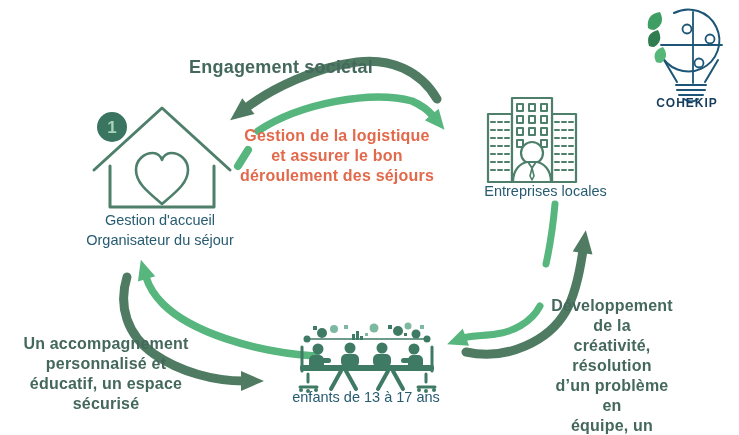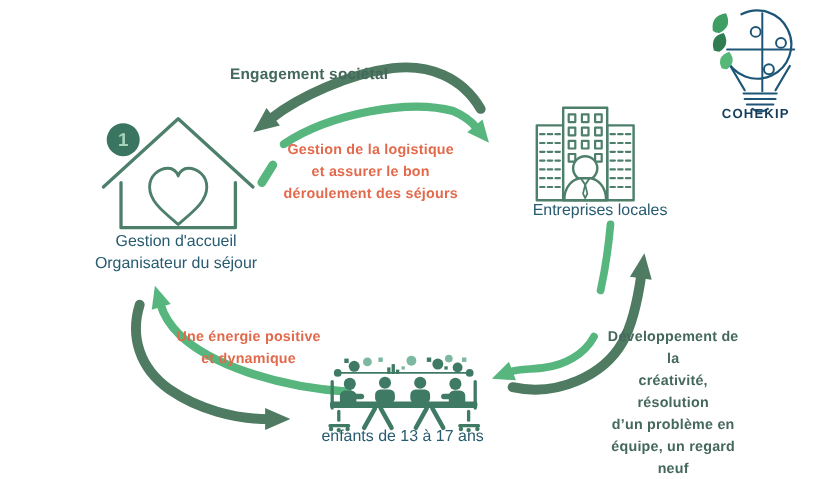--- a/index.html
+++ b/index.html
@@ -3,24 +3,24 @@
 <meta charset="utf-8">
 <style>
   html,body{margin:0;padding:0;background:#fff;}
   #canvas{
     position:relative;width:739px;height:435px;background:#ffffff;overflow:hidden;
     font-family:"Liberation Sans", sans-serif;
   }
   #arrow-layer{position:absolute;left:0;top:0;z-index:1;}
   .caption{
     position:absolute;transform:translateX(-50%);text-align:center;white-space:pre-line;
-    font-size:13px;line-height:20px;font-weight:600;letter-spacing:.2px;color:#44685c;z-index:2;
+    font-size:16px;line-height:20px;font-weight:600;letter-spacing:.2px;color:#44685c;z-index:2;
   }
   .caption.orange{color:#e2694b;}
-  .caption.big{font-size:14px;}
+  .caption.big{font-size:18px;}
   .node-label{
     position:absolute;transform:translateX(-50%);text-align:center;white-space:pre-line;
     font-size:14.5px;line-height:20px;font-weight:400;color:#275b70;z-index:2;
   }
   .brand-text{font:700 12px "Liberation Sans",sans-serif;letter-spacing:1px;fill:#163e5c;}
   .badge-num{font:700 17px "Liberation Sans",sans-serif;fill:#a8d4bc;}
 </style>
 </head>
 <body>
 
@@ -202,23 +202,25 @@
   <div class="caption orange" style="left:337px;top:126px;">Gestion de la logistique
 et assurer le bon
 déroulement des séjours</div>
 
 
   <div class="caption" style="left:612px;top:296px;">Développement de la
 créativité, résolution
 d’un problème en
 équipe, un regard neuf</div>
 
-  <div class="caption orange" style="left:226px;top:296px;">Une énergie positive
-et dynamique</div>
-
+
+  <div class="caption" style="left:106px;top:334px;">Un accompagnement
+personnalisé et
+éducatif, un espace
+sécurisé</div>
 
   <div class="node-label" style="left:160px;top:210px;">Gestion d'accueil
 Organisateur du séjour</div>
 
   <div class="node-label" style="left:532px;top:181px;padding-left:27px;">Entreprises locales</div>
 
   <div class="node-label" style="left:366px;top:387px;">enfants de 13 à 17 ans</div>
 
 </div>
 

